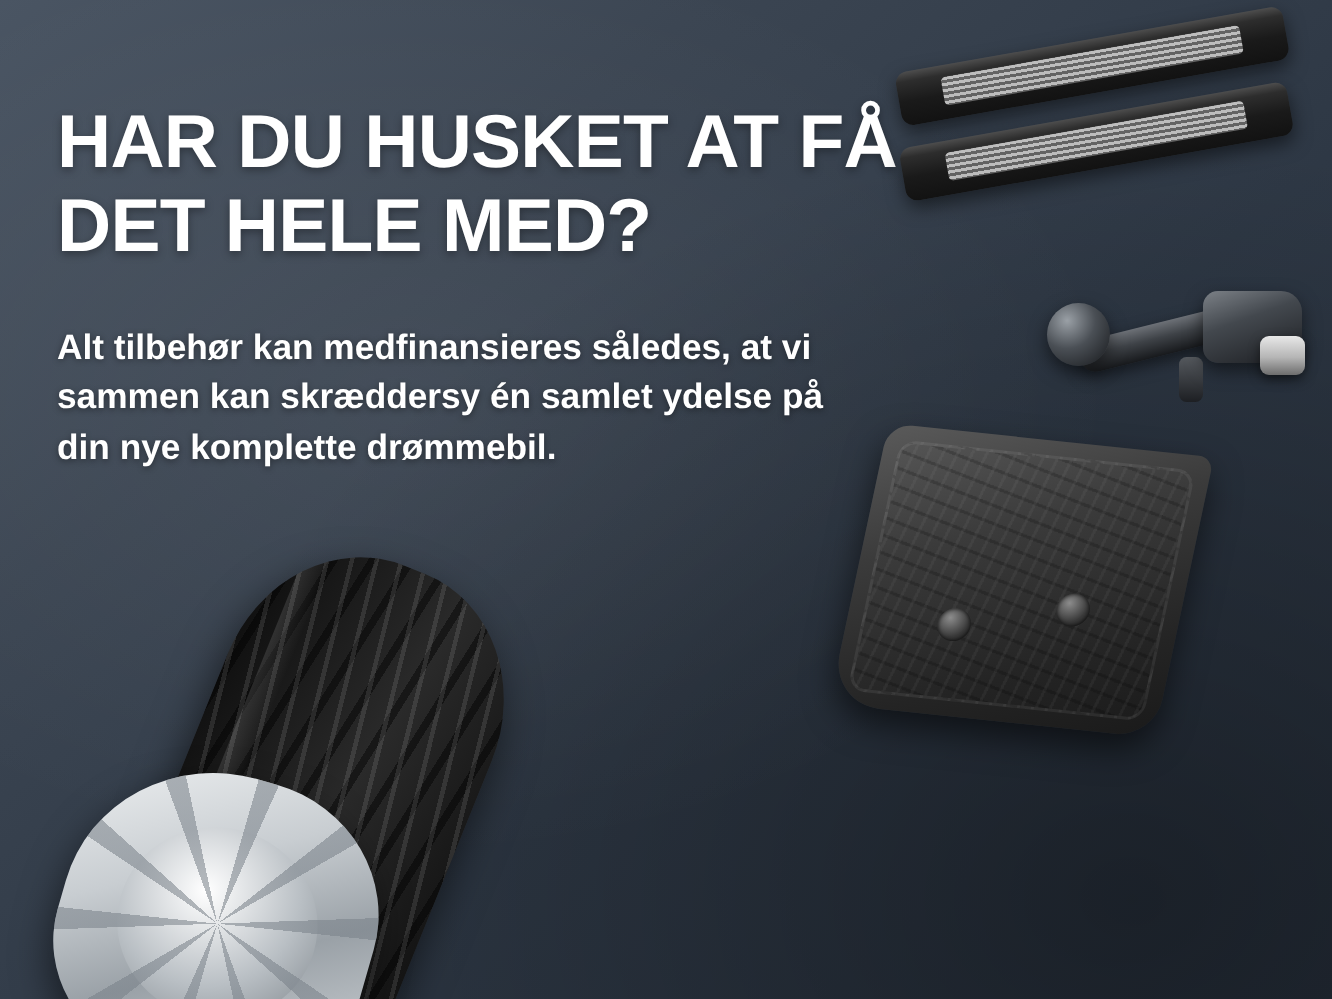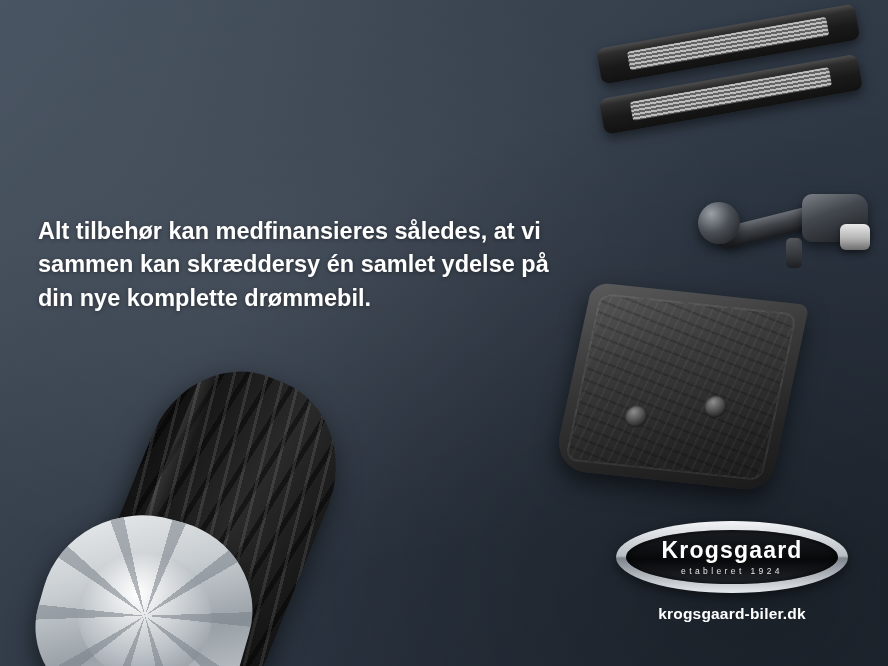--- a/index.html
+++ b/index.html
@@ -300,20 +300,24 @@
     letter-spacing: 0.2px;
   }
 </style>
 </head>
 <body>
 
 <div class="ad">
 
   <div class="vignette"></div>
 
+  <div class="headline">
+    <span class="l1">HAR DU HUSKET AT FÅ</span>
+    <span class="l2">DET HELE MED?</span>
+  </div>
 
   <div class="body-copy">
     <p>Alt tilbehør kan medfinansieres således, at vi sammen kan skræddersy én samlet ydelse på din nye komplette drømmebil.</p>
   </div>
 
   <div class="sidebars">
     <div class="bar b1"></div>
     <div class="bar b2"></div>
   </div>
 
@@ -329,23 +333,14 @@
     <div class="tread"></div>
     <div class="clip c1"></div>
     <div class="clip c2"></div>
   </div>
 
   <div class="tyre">
     <div class="tyre-body"></div>
     <div class="rim"></div>
   </div>
 
-  <div class="logo-wrap">
-    <div class="logo-badge">
-      <div class="logo-inner">
-        <div class="logo-name">Krogsgaard</div>
-        <div class="logo-sub">etableret 1924</div>
-      </div>
-    </div>
-    <div class="logo-url">krogsgaard-biler.dk</div>
-  </div>
 
 </div>
 
 </body></html>

